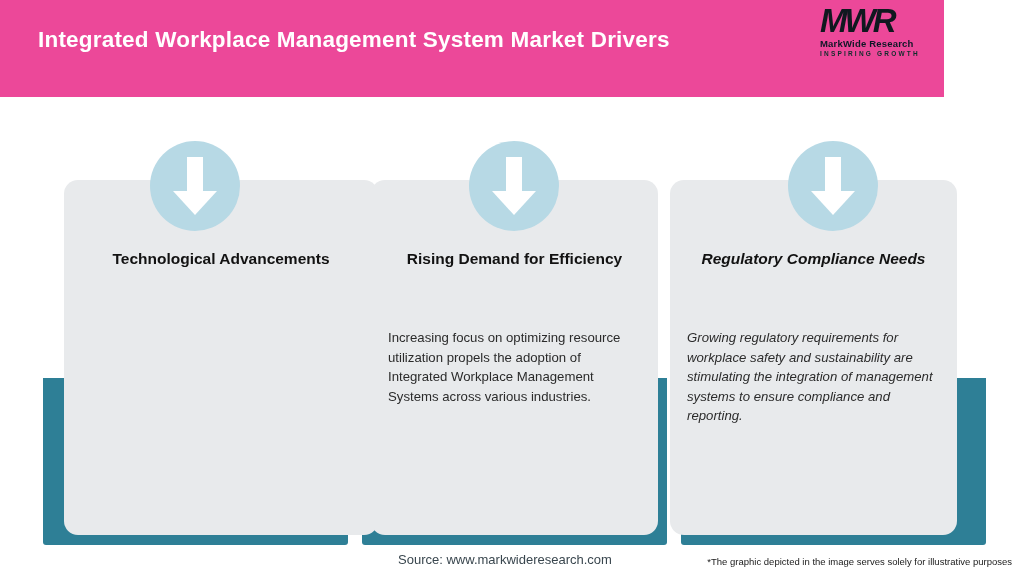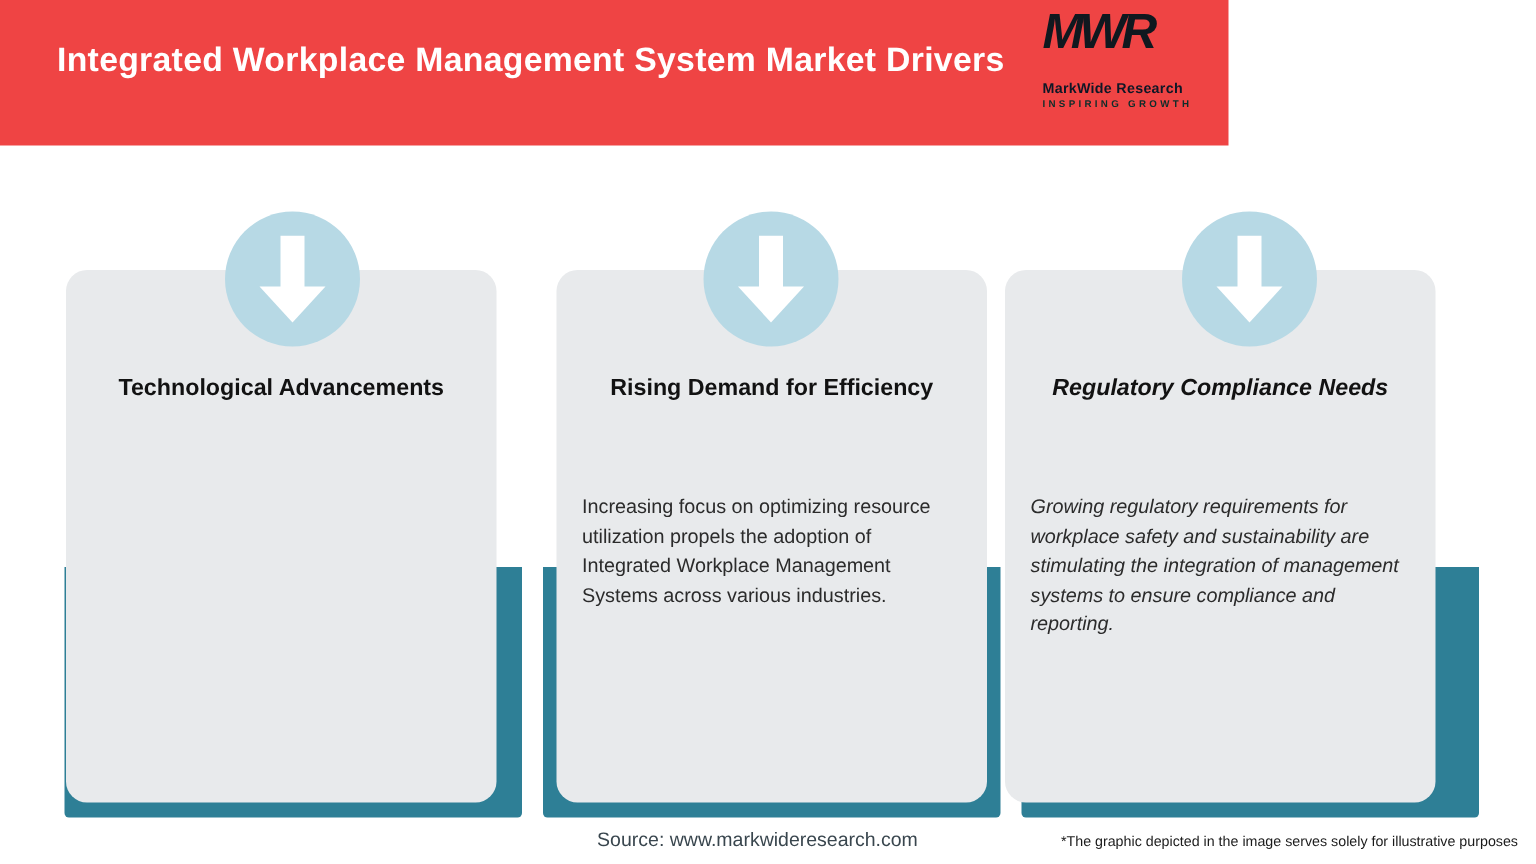--- a/index.html
+++ b/index.html
@@ -10,22 +10,22 @@
     width: 1024px;
     height: 576px;
     background: #ffffff;
     overflow: hidden;
   }
 
   
   .header {
     position: absolute;
     left: 0; top: 0;
-    width: 819px; height: 97px;
-    background: #ef4444;
+    width: 944px; height: 97px;
+    background: #ec4899;
   }
   .header-title {
     position: absolute;
     left: 38px; top: 27px;
     color: #ffffff;
     font-size: 22.5px;
     font-weight: bold;
     letter-spacing: 0.2px;
   }
   .logo {
@@ -38,21 +38,21 @@
   .logo-acronym {
     font-size: 33px;
     font-weight: 800;
     font-style: italic;
     letter-spacing: -3px;
     color: #10181f;
     display: block;
   }
   .logo-name {
     display: block;
-    margin-top: 18px;
+    margin-top: 2px;
     font-size: 9.5px;
     font-weight: bold;
     color: #0e1726;
     letter-spacing: 0.2px;
   }
   .logo-tagline {
     display: block;
     margin-top: 2px;
     font-size: 6.5px;
     font-weight: bold;
@@ -74,21 +74,21 @@
   .backdrop.c3 { left: 681px; }
 
   .card {
     position: absolute;
     top: 180px;
     height: 355px;
     width: 287px;
     background: #e8eaec;
     border-radius: 14px;
   }
-  .card.c1 { left: 44px; }
+  .card.c1 { left: 64px; padding-left: 27px; }
   .card.c2 { left: 371px; }
   .card.c3 { left: 670px; font-style: italic; }
 
   .card-title {
     position: absolute;
     left: 0; top: 70px;
     width: 100%;
     text-align: center;
     font-size: 15.5px;
     font-weight: bold;

